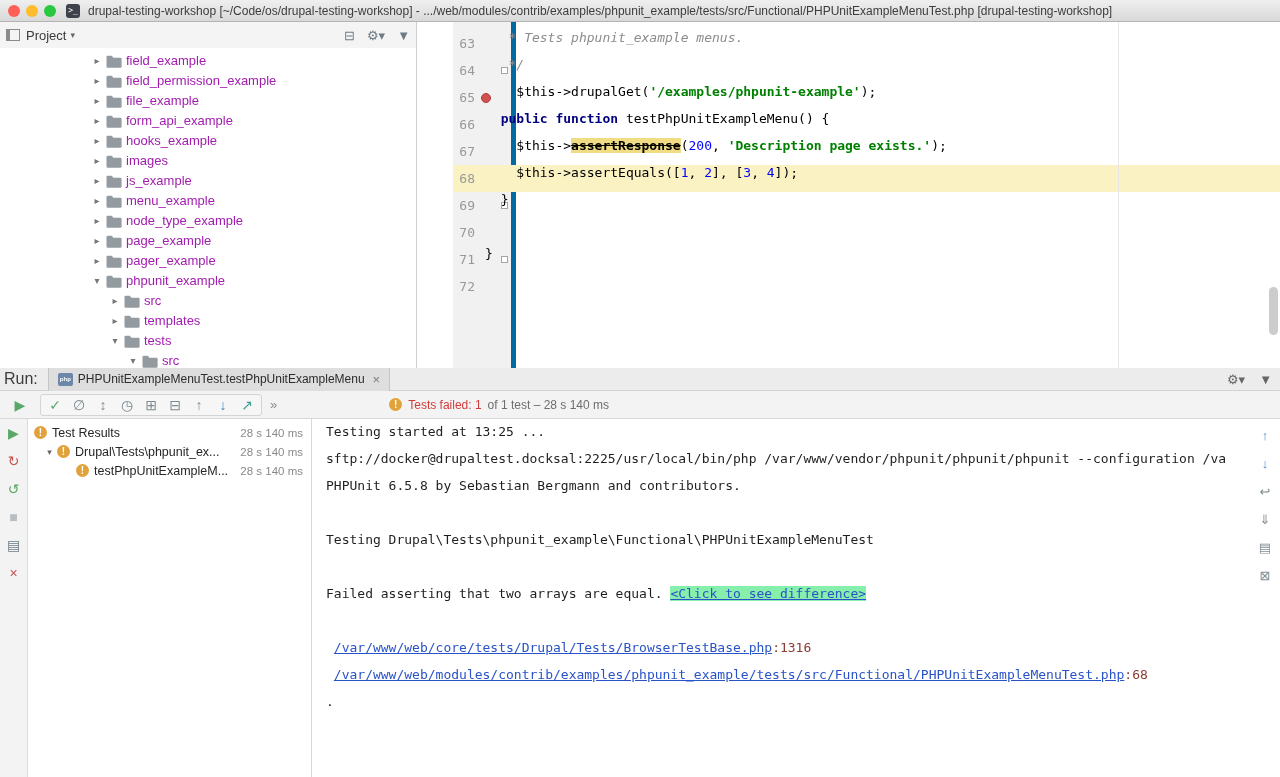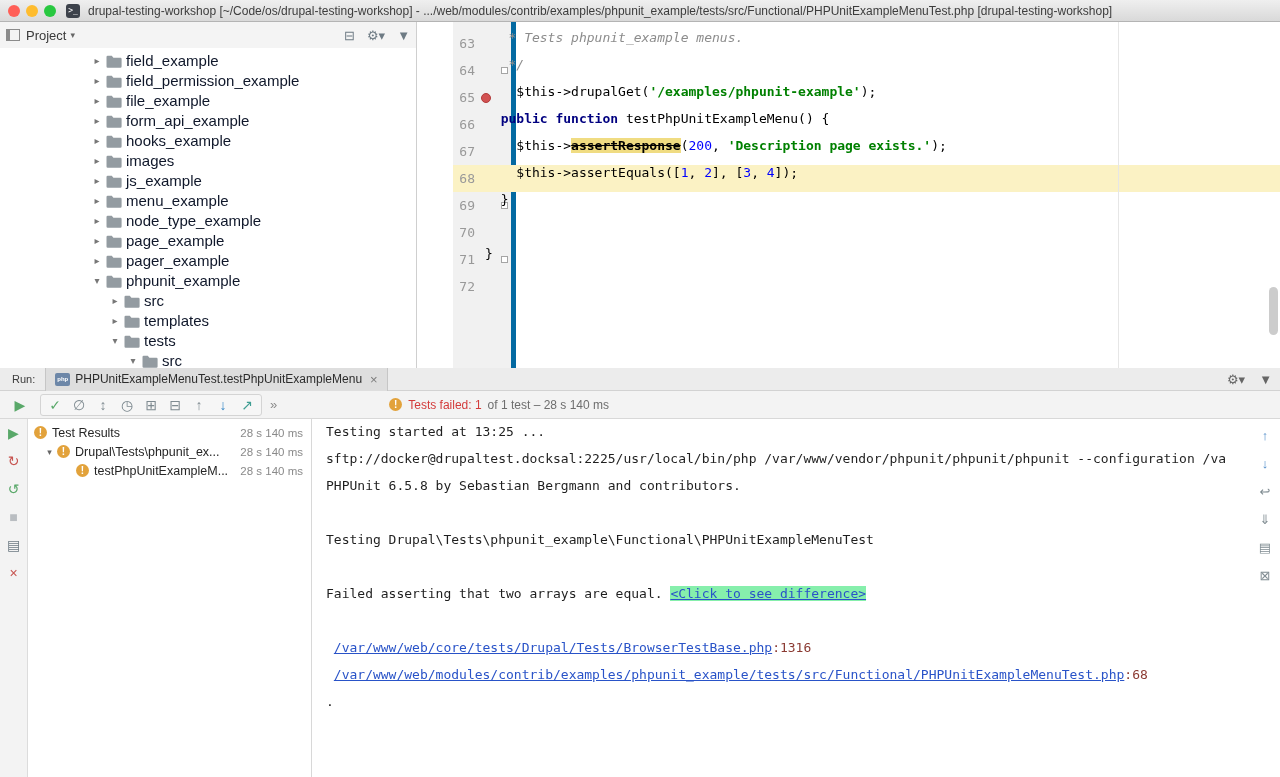--- a/index.html
+++ b/index.html
@@ -26,21 +26,21 @@
   .pp-header{height:26px;background:#f4f4f4;display:flex;align-items:center;padding:0 6px;}
   .pp-win-icon{width:14px;height:12px;border:1px solid #8b8b8b;border-left-width:4px;margin-right:6px;}
   .pp-title{font-size:13px;color:#3a3a3a;}
   .pp-caret{font-size:9px;color:#666;margin-left:4px;}
   .pp-icons{margin-left:auto;display:flex;gap:12px;}
   .pp-icons .icon{color:#6e7b84;font-size:13px;}
   .pp-tree{padding-top:2px;}
   .tree-row{height:20px;display:flex;align-items:center;white-space:nowrap;}
   .chev{width:14px;font-size:10px;color:#777;text-align:center;flex:none;}
   .folder{width:16px;height:13px;margin:0 4px 0 2px;flex:none;display:inline-block;}
-  .tree-label{font-size:15px;color:#0f172a;}
+  .tree-label{font-size:13px;color:#a21caf;}
 
   .editor{position:absolute;left:418px;top:0;right:0;height:100%;background:#fff;overflow:hidden;}
   .gutter{position:absolute;left:0;top:0;width:63px;height:100%;background:#f1f1f1;
     border-right:5px solid #0369a1;padding-top:8px;margin-left:35px;}
   .g-row{height:27px;display:flex;align-items:center;
     font:13px "DejaVu Sans Mono",monospace;color:#999;}
   .g-num{width:22px;text-align:right;flex:none;}
   .g-mark{width:21px;display:flex;justify-content:center;align-items:center;flex:none;}
   .fail-dot{width:10px;height:10px;border-radius:50%;background:#d25252;border:1px solid #b23b3b;}
   .g-fold{width:16px;display:flex;justify-content:center;align-items:center;flex:none;}
@@ -55,21 +55,21 @@
   .tok-number{color:#0000ff;}
   .tok-comment{color:#8c8c8c;font-style:italic;}
   .tok-deprecated{background:#f0dc82;text-decoration:line-through;color:#000;font-weight:bold;}
   .margin-guide{position:absolute;left:700px;top:0;bottom:0;width:1px;background:#e6e6e6;pointer-events:none;}
   .ed-scroll-thumb{position:absolute;right:2px;top:265px;width:9px;height:48px;border-radius:5px;background:#cccccc;}
 
   
   .run-panel{position:absolute;top:368px;left:0;right:0;bottom:0;display:flex;flex-direction:column;background:#fff;}
   .run-tabbar{height:23px;background:#ececec;border-bottom:1px solid #d2d2d2;
     display:flex;align-items:center;position:relative;flex:none;}
-  .run-label{font-size:11px;color:#3c3c3c;padding:0 10px 0 12px;}
+  .run-label{font-size:16px;color:#3c3c3c;padding:0 10px 0 4px;}
   .run-tab{height:23px;display:flex;align-items:center;padding:0 9px;background:#dedede;
     border-left:1px solid #c6c6c6;border-right:1px solid #c6c6c6;font-size:12px;color:#2c2c2c;white-space:nowrap;}
   .php-icon{width:15px;height:13px;border-radius:2px;background:#6d87a8;color:#fff;
     font-size:6px;line-height:13px;text-align:center;margin-right:5px;font-weight:bold;}
   .tab-close{margin-left:8px;color:#7c7c7c;font-size:13px;line-height:13px;}
   .tabbar-icons{position:absolute;right:8px;top:0;height:23px;display:flex;align-items:center;gap:14px;}
   .tabbar-icons .icon{color:#666;font-size:13px;}
 
   .run-toolbar{height:28px;background:#f3f3f3;border-bottom:1px solid #d8d8d8;
     display:flex;align-items:center;padding-left:8px;flex:none;}

